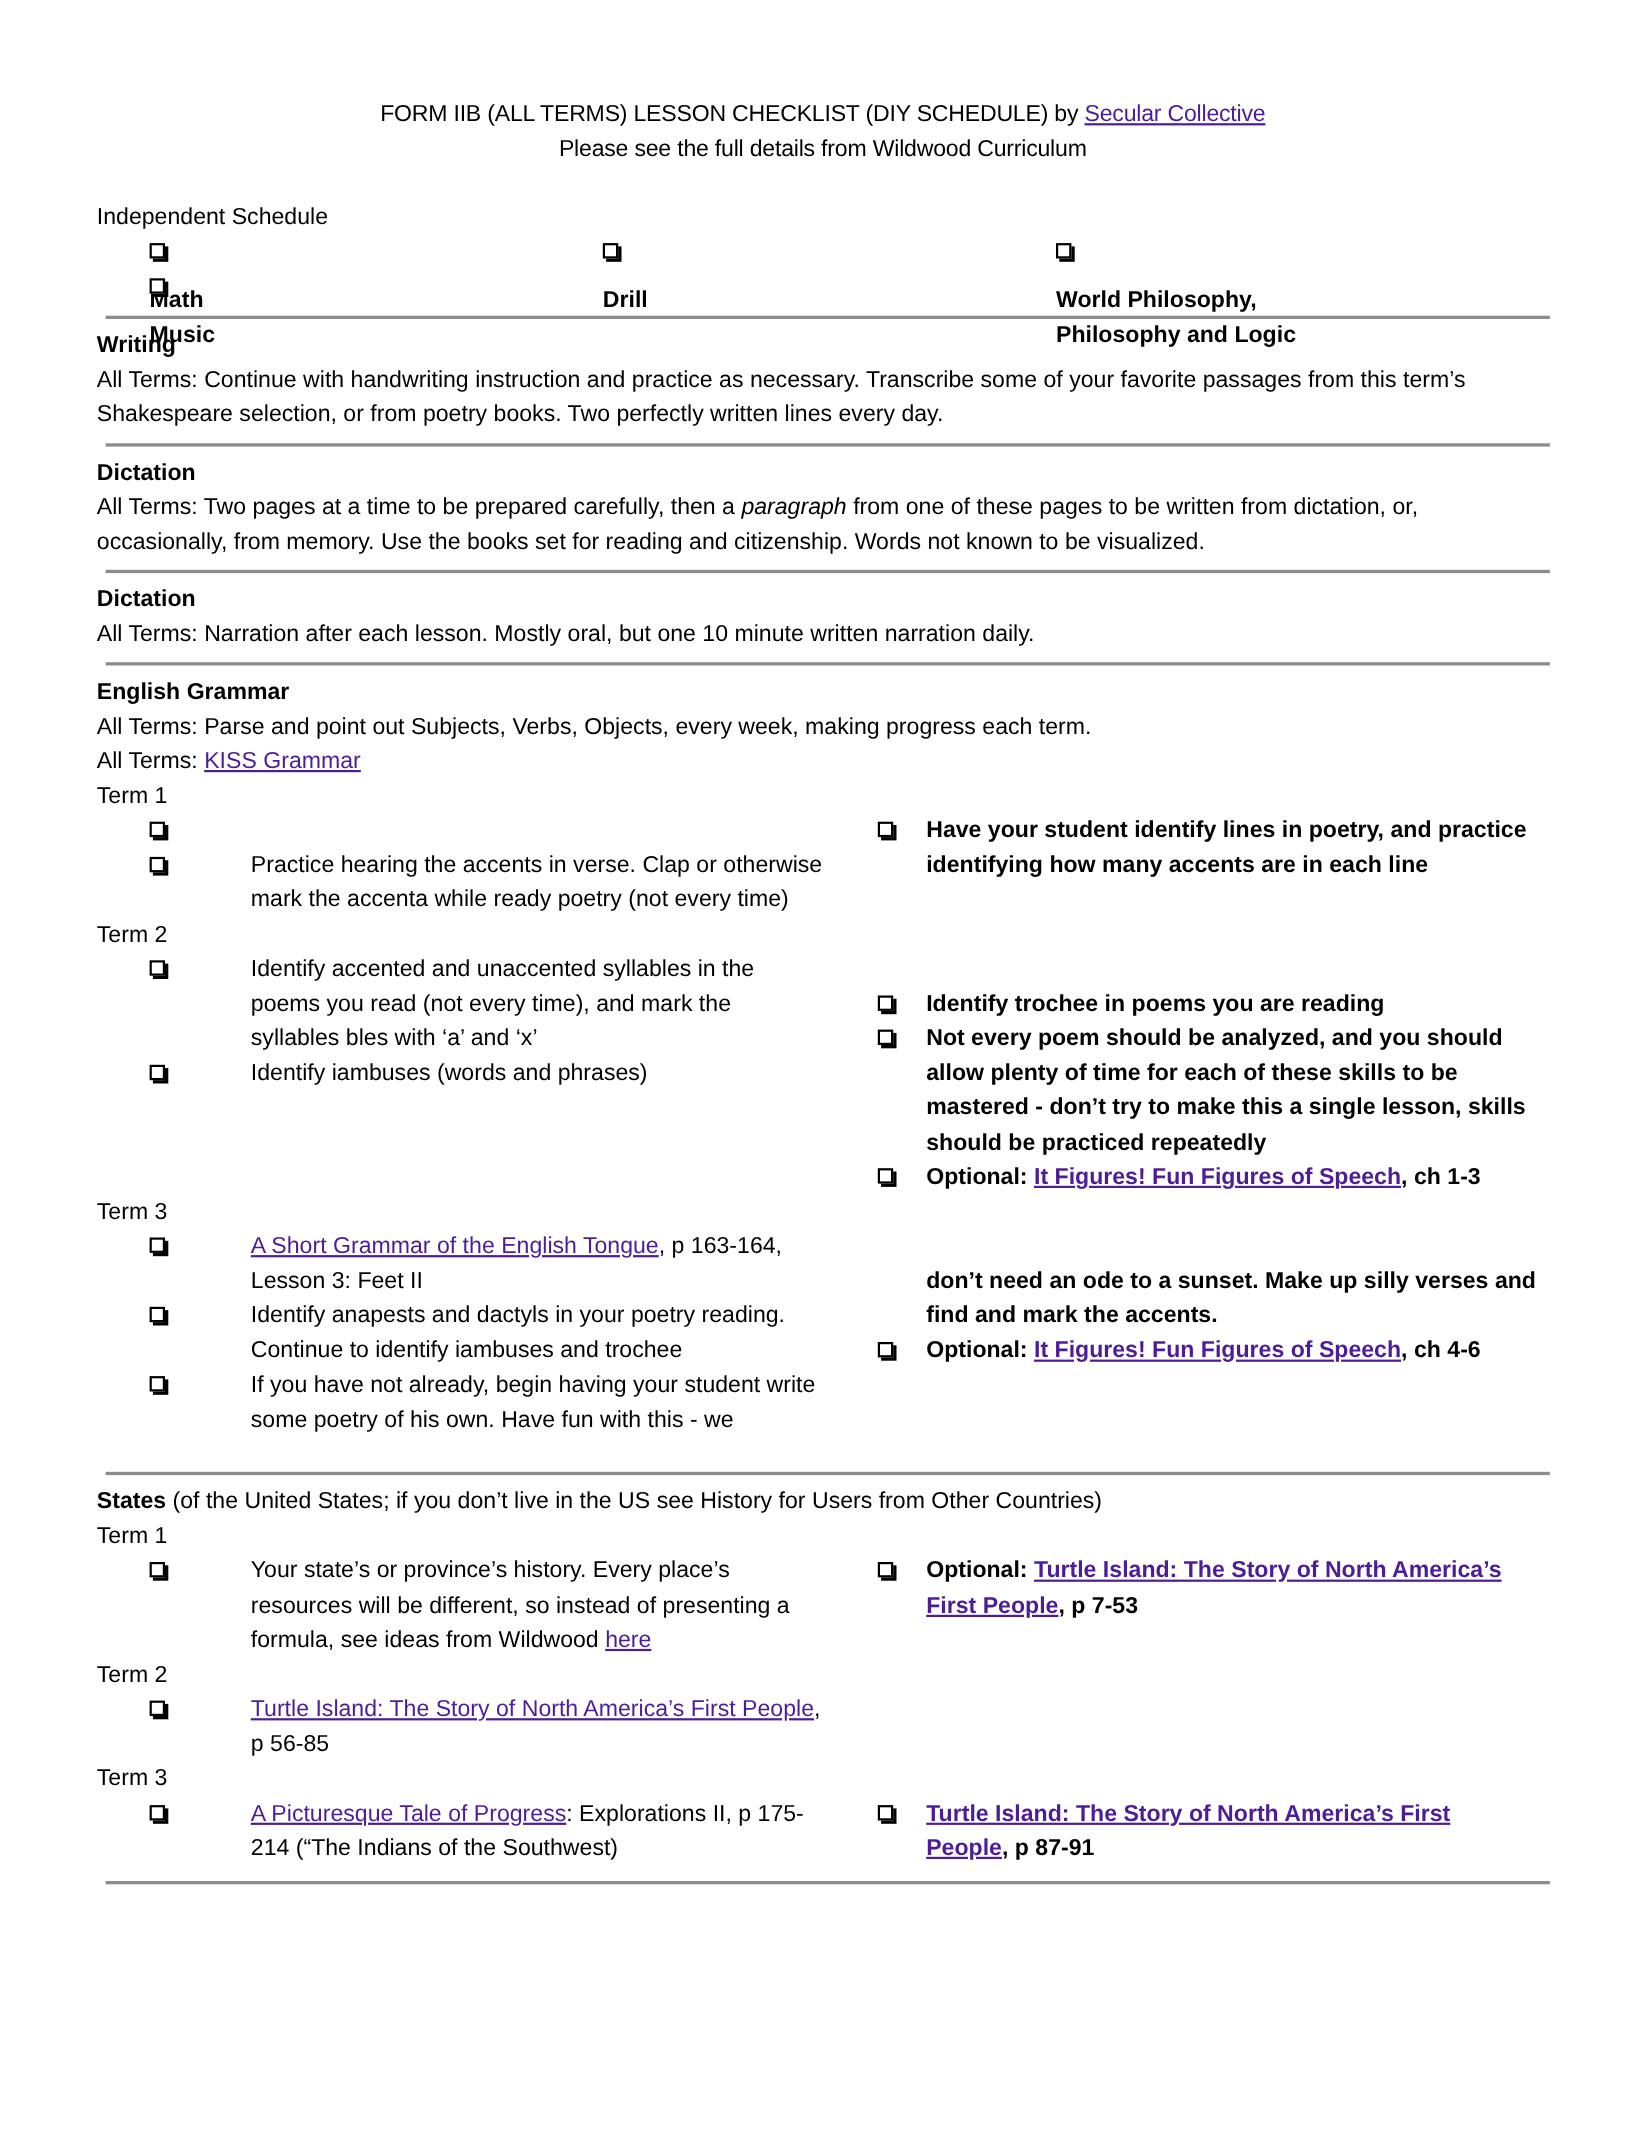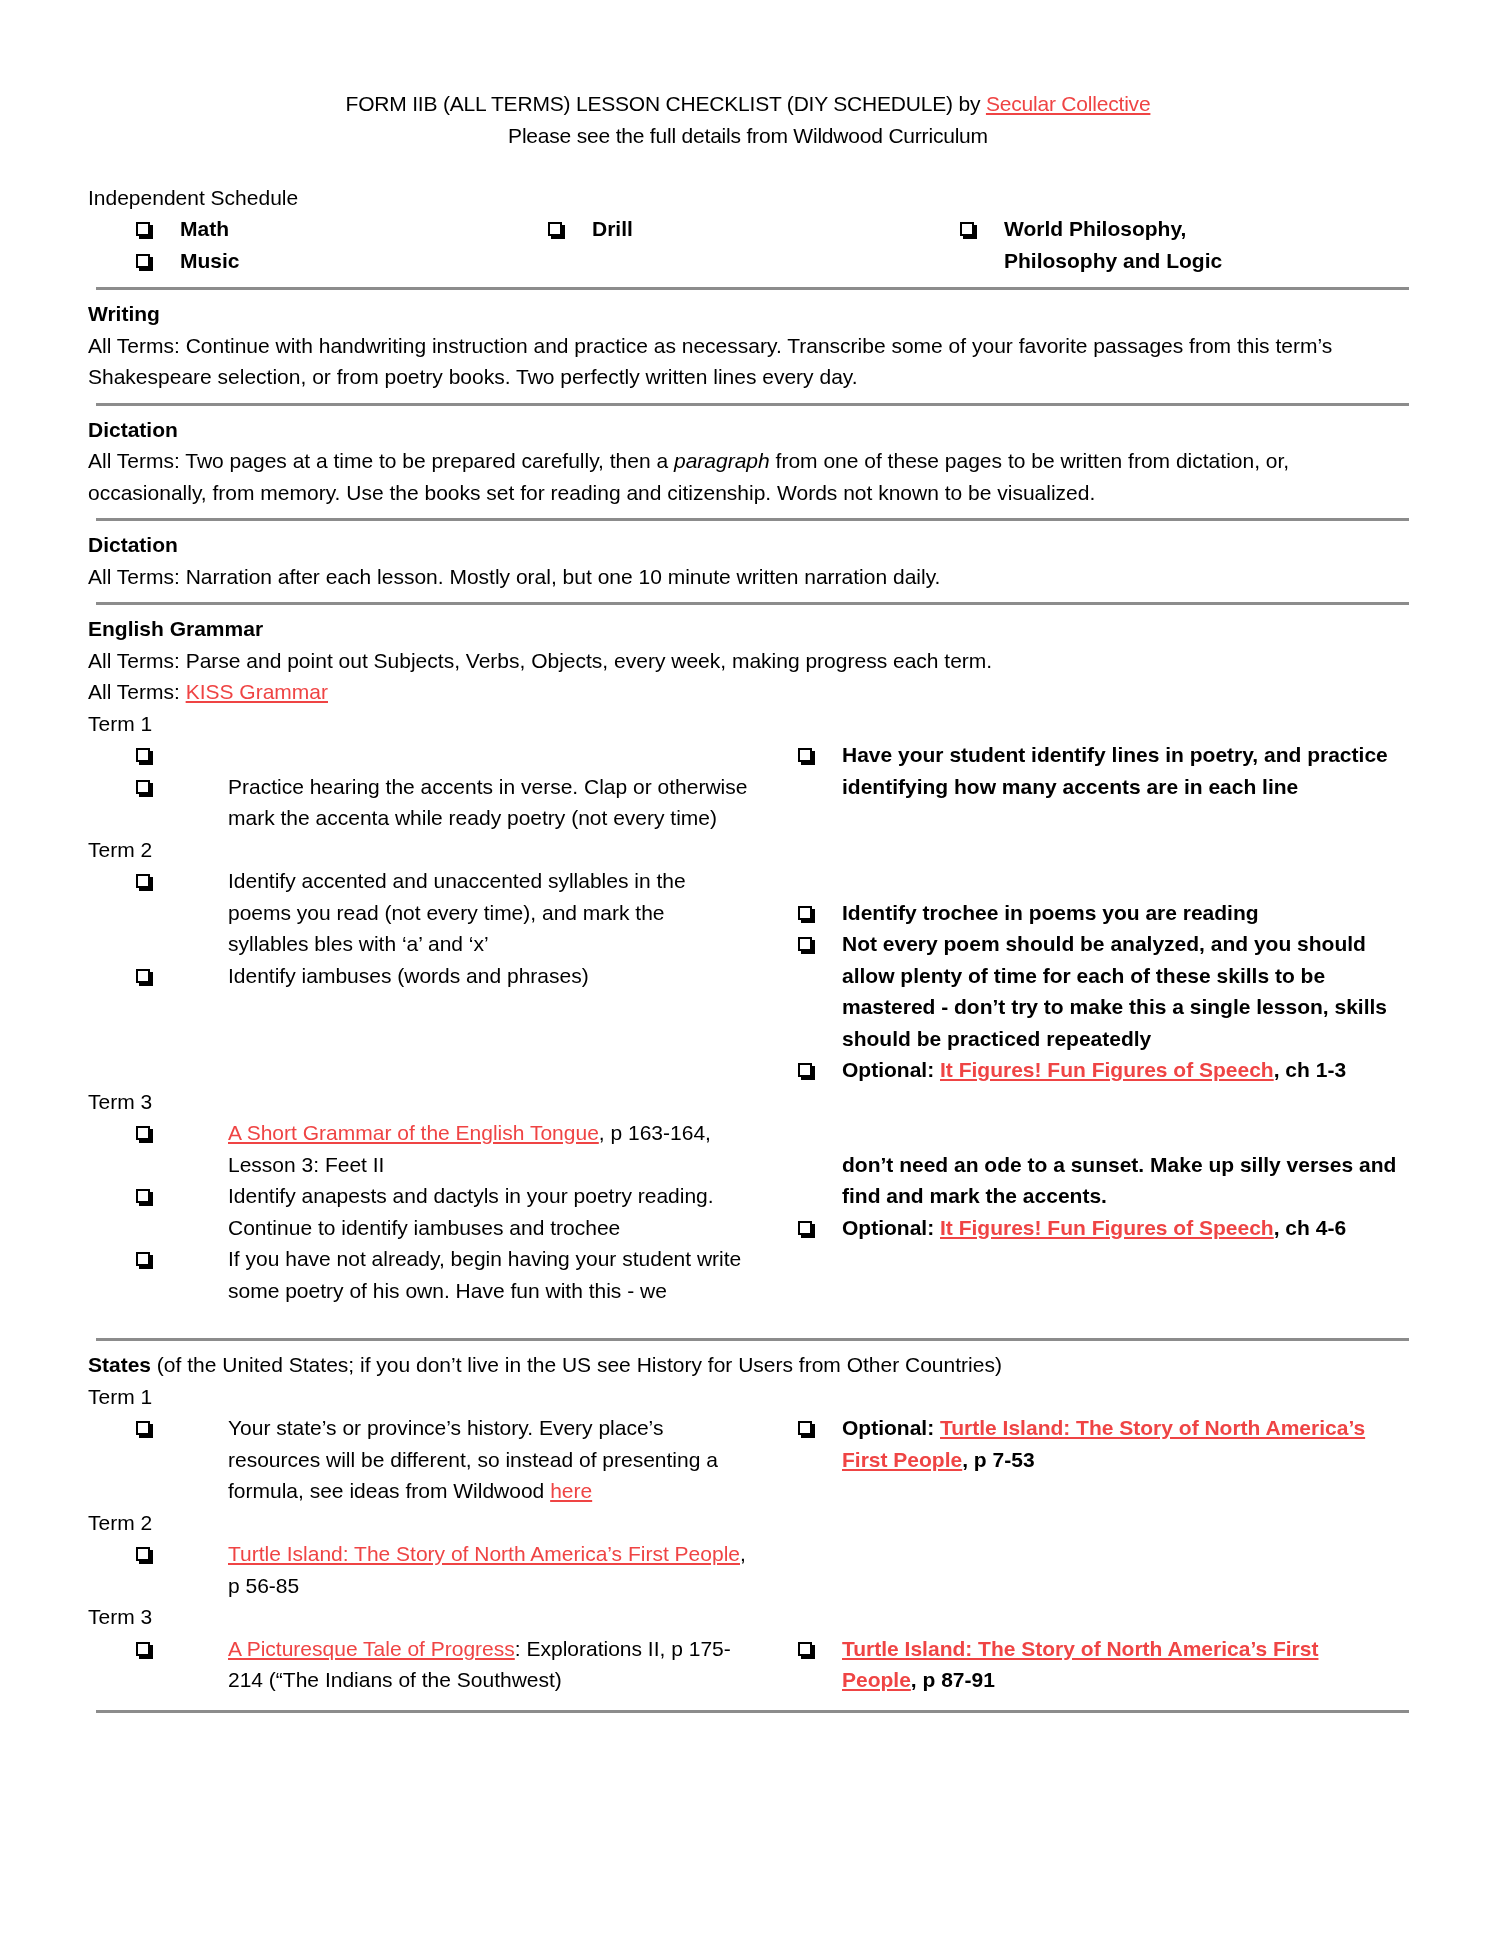--- a/index.html
+++ b/index.html
@@ -2,24 +2,24 @@
 <html><head>
 <meta charset="utf-8">
 <style>
   html, body { margin: 0; padding: 0; background: #ffffff; }
   body {
     width: 1500px; height: 1941px; position: relative; overflow: hidden;
     font-family: "Liberation Sans", sans-serif; color: #000; font-size: 21px;
   }
   .page { position: absolute; left: 88px; top: 0; width: 1320px; }
   .title-block { text-align: center; margin-top: 88px; line-height: 32px; font-size: 21px; letter-spacing: -0.2px; }
-  a.link { color: #ef4444; text-decoration: underline; cursor: pointer; }
+  a.link { color: #4c1d95; text-decoration: underline; cursor: pointer; }
   .section-head-u { margin-top: 30px; line-height: 31px; }
   .ind-grid { position: relative; height: 64px; font-weight: bold; line-height: 32px; }
-  .ind-item { position: absolute; display: flex; }
+  .ind-item { position: absolute; display: flex; flex-direction: column; }
   .cb {
     display: inline-block; width: 14px; height: 14px; border: 2px solid #000;
     box-shadow: 3px 3px 0 #000; margin-top: 7px; box-sizing: border-box; background: #fff; flex: 0 0 auto;
   }
   .cb-slot { width: 44px; flex: 0 0 44px; }
   hr.divider { border: none; border-top: 3px solid #8c8c8c; margin: 10px 0 0 8px; width: 1313px; }
   .section { margin-top: 8px; line-height: 31.5px; }
   .h { font-weight: bold; }
   .term-label { line-height: 31.5px; }
   .cols { display: flex; }

